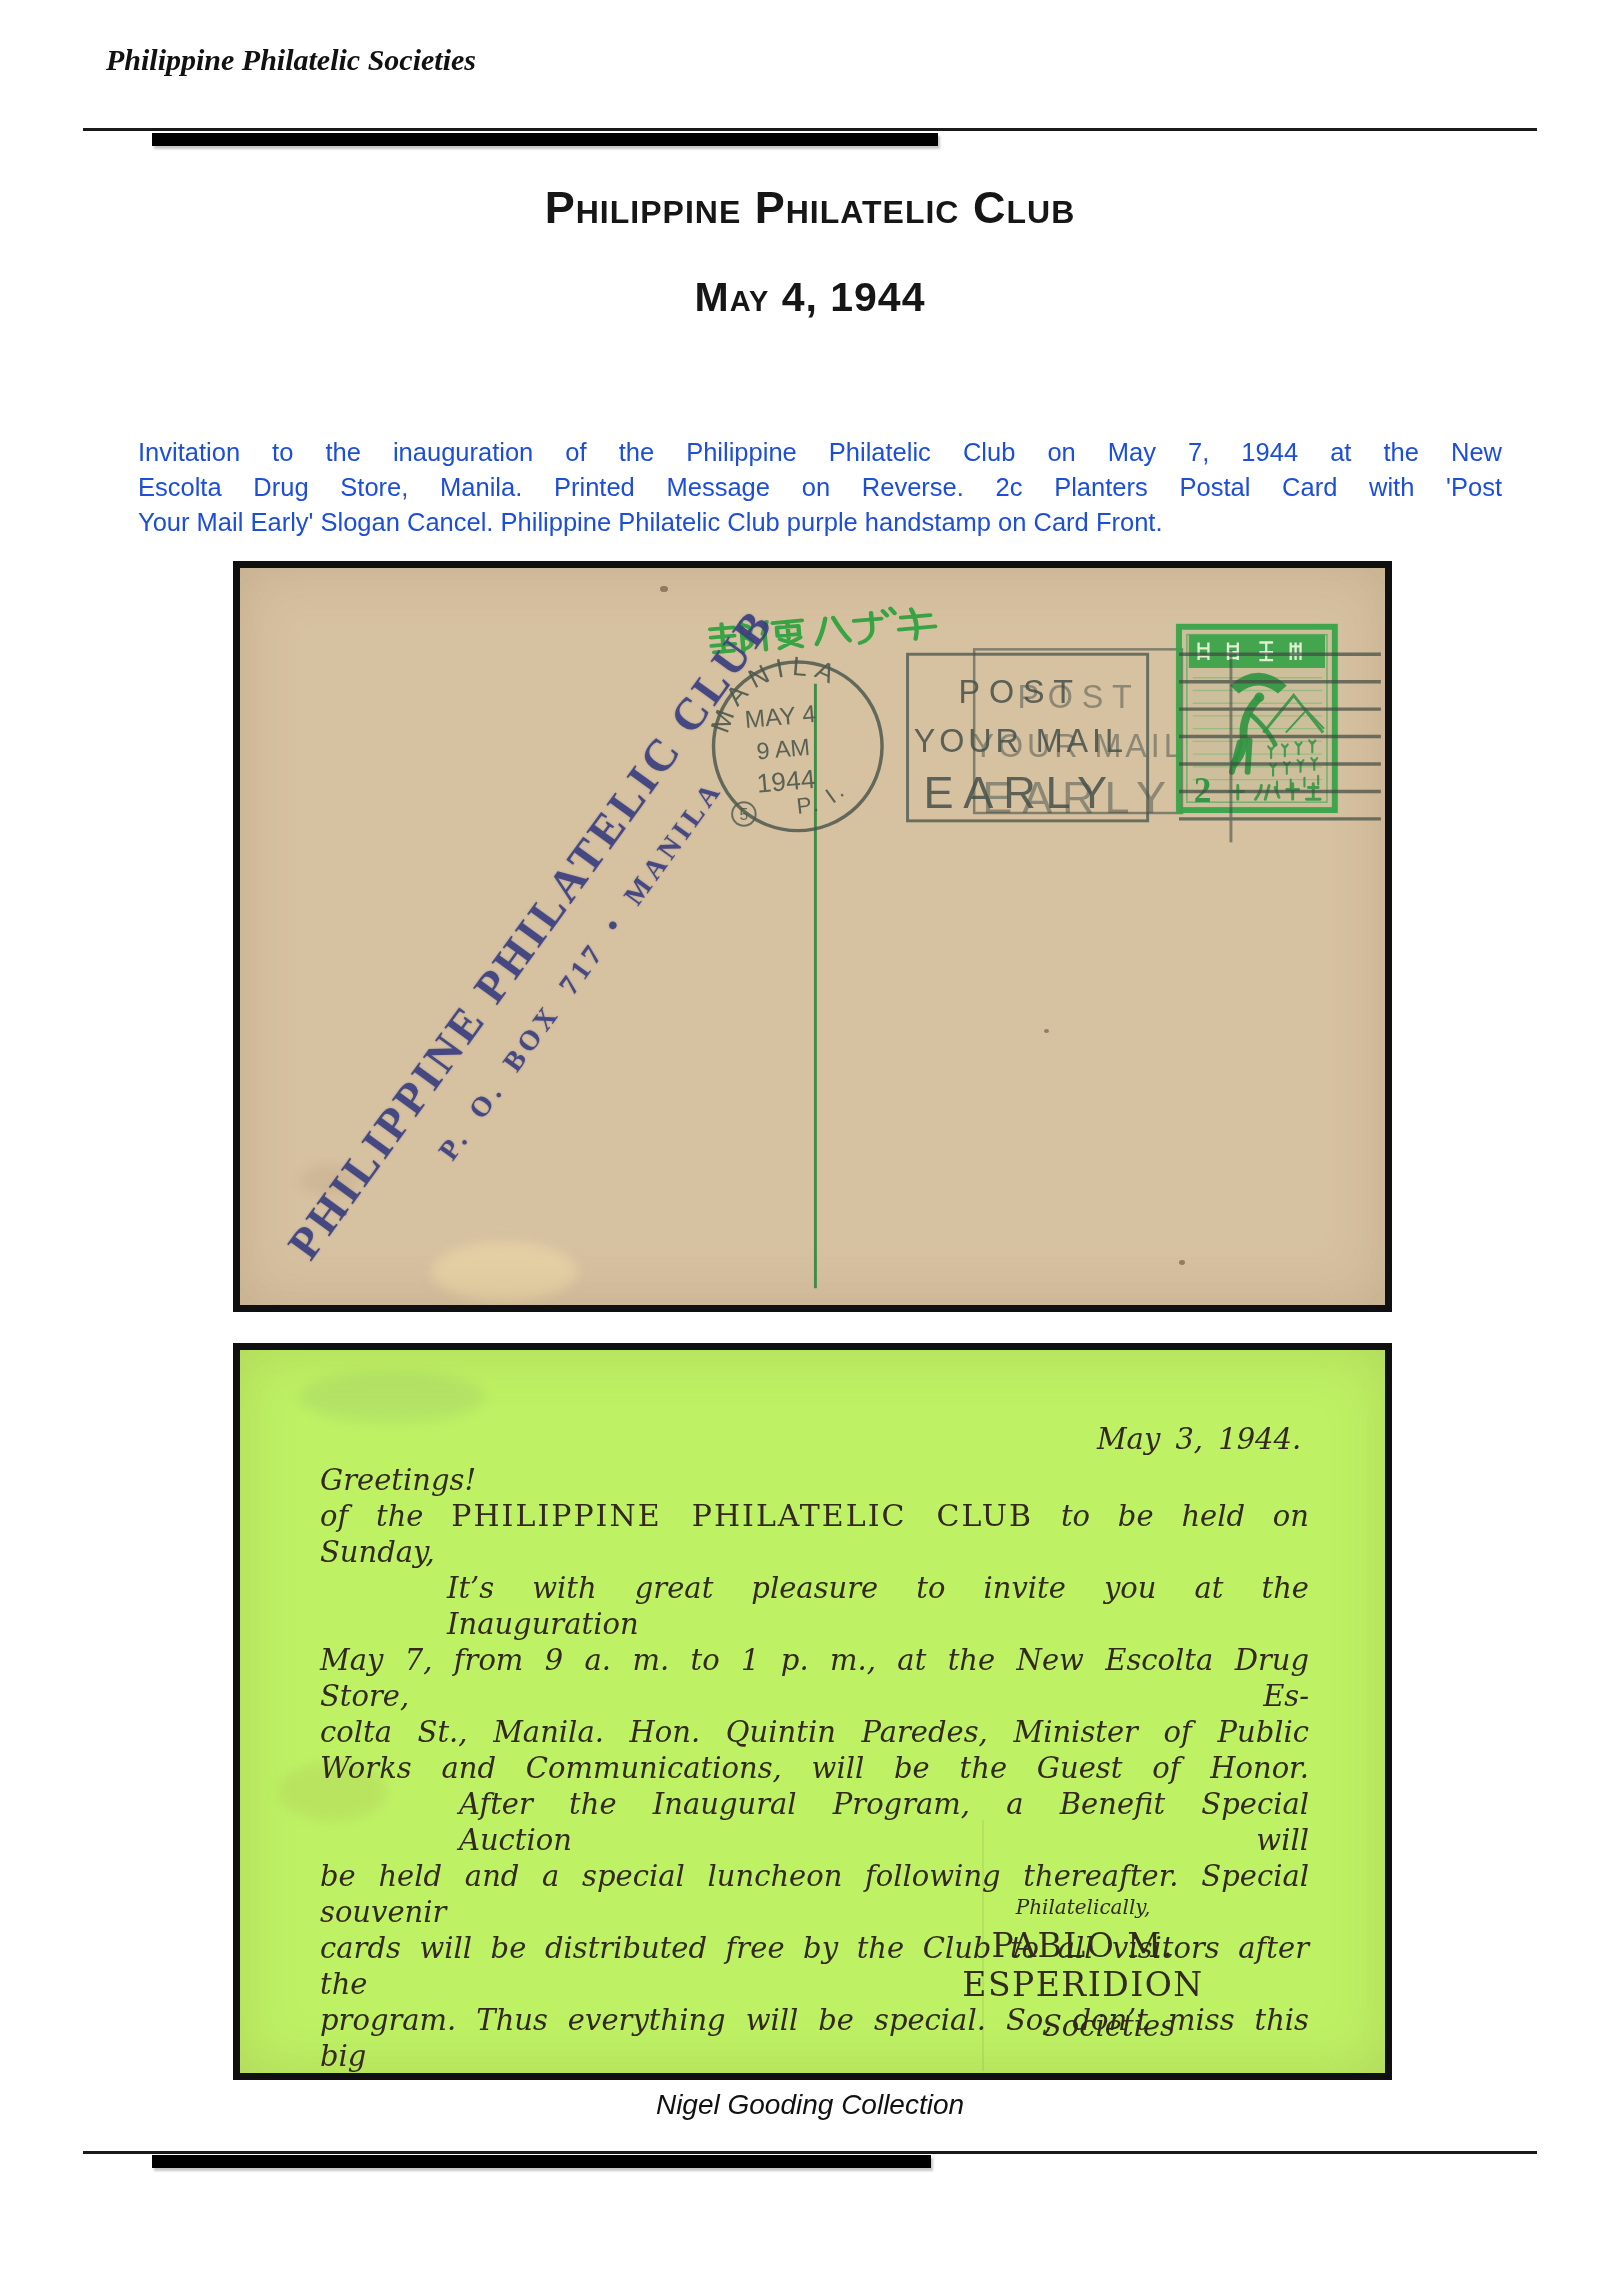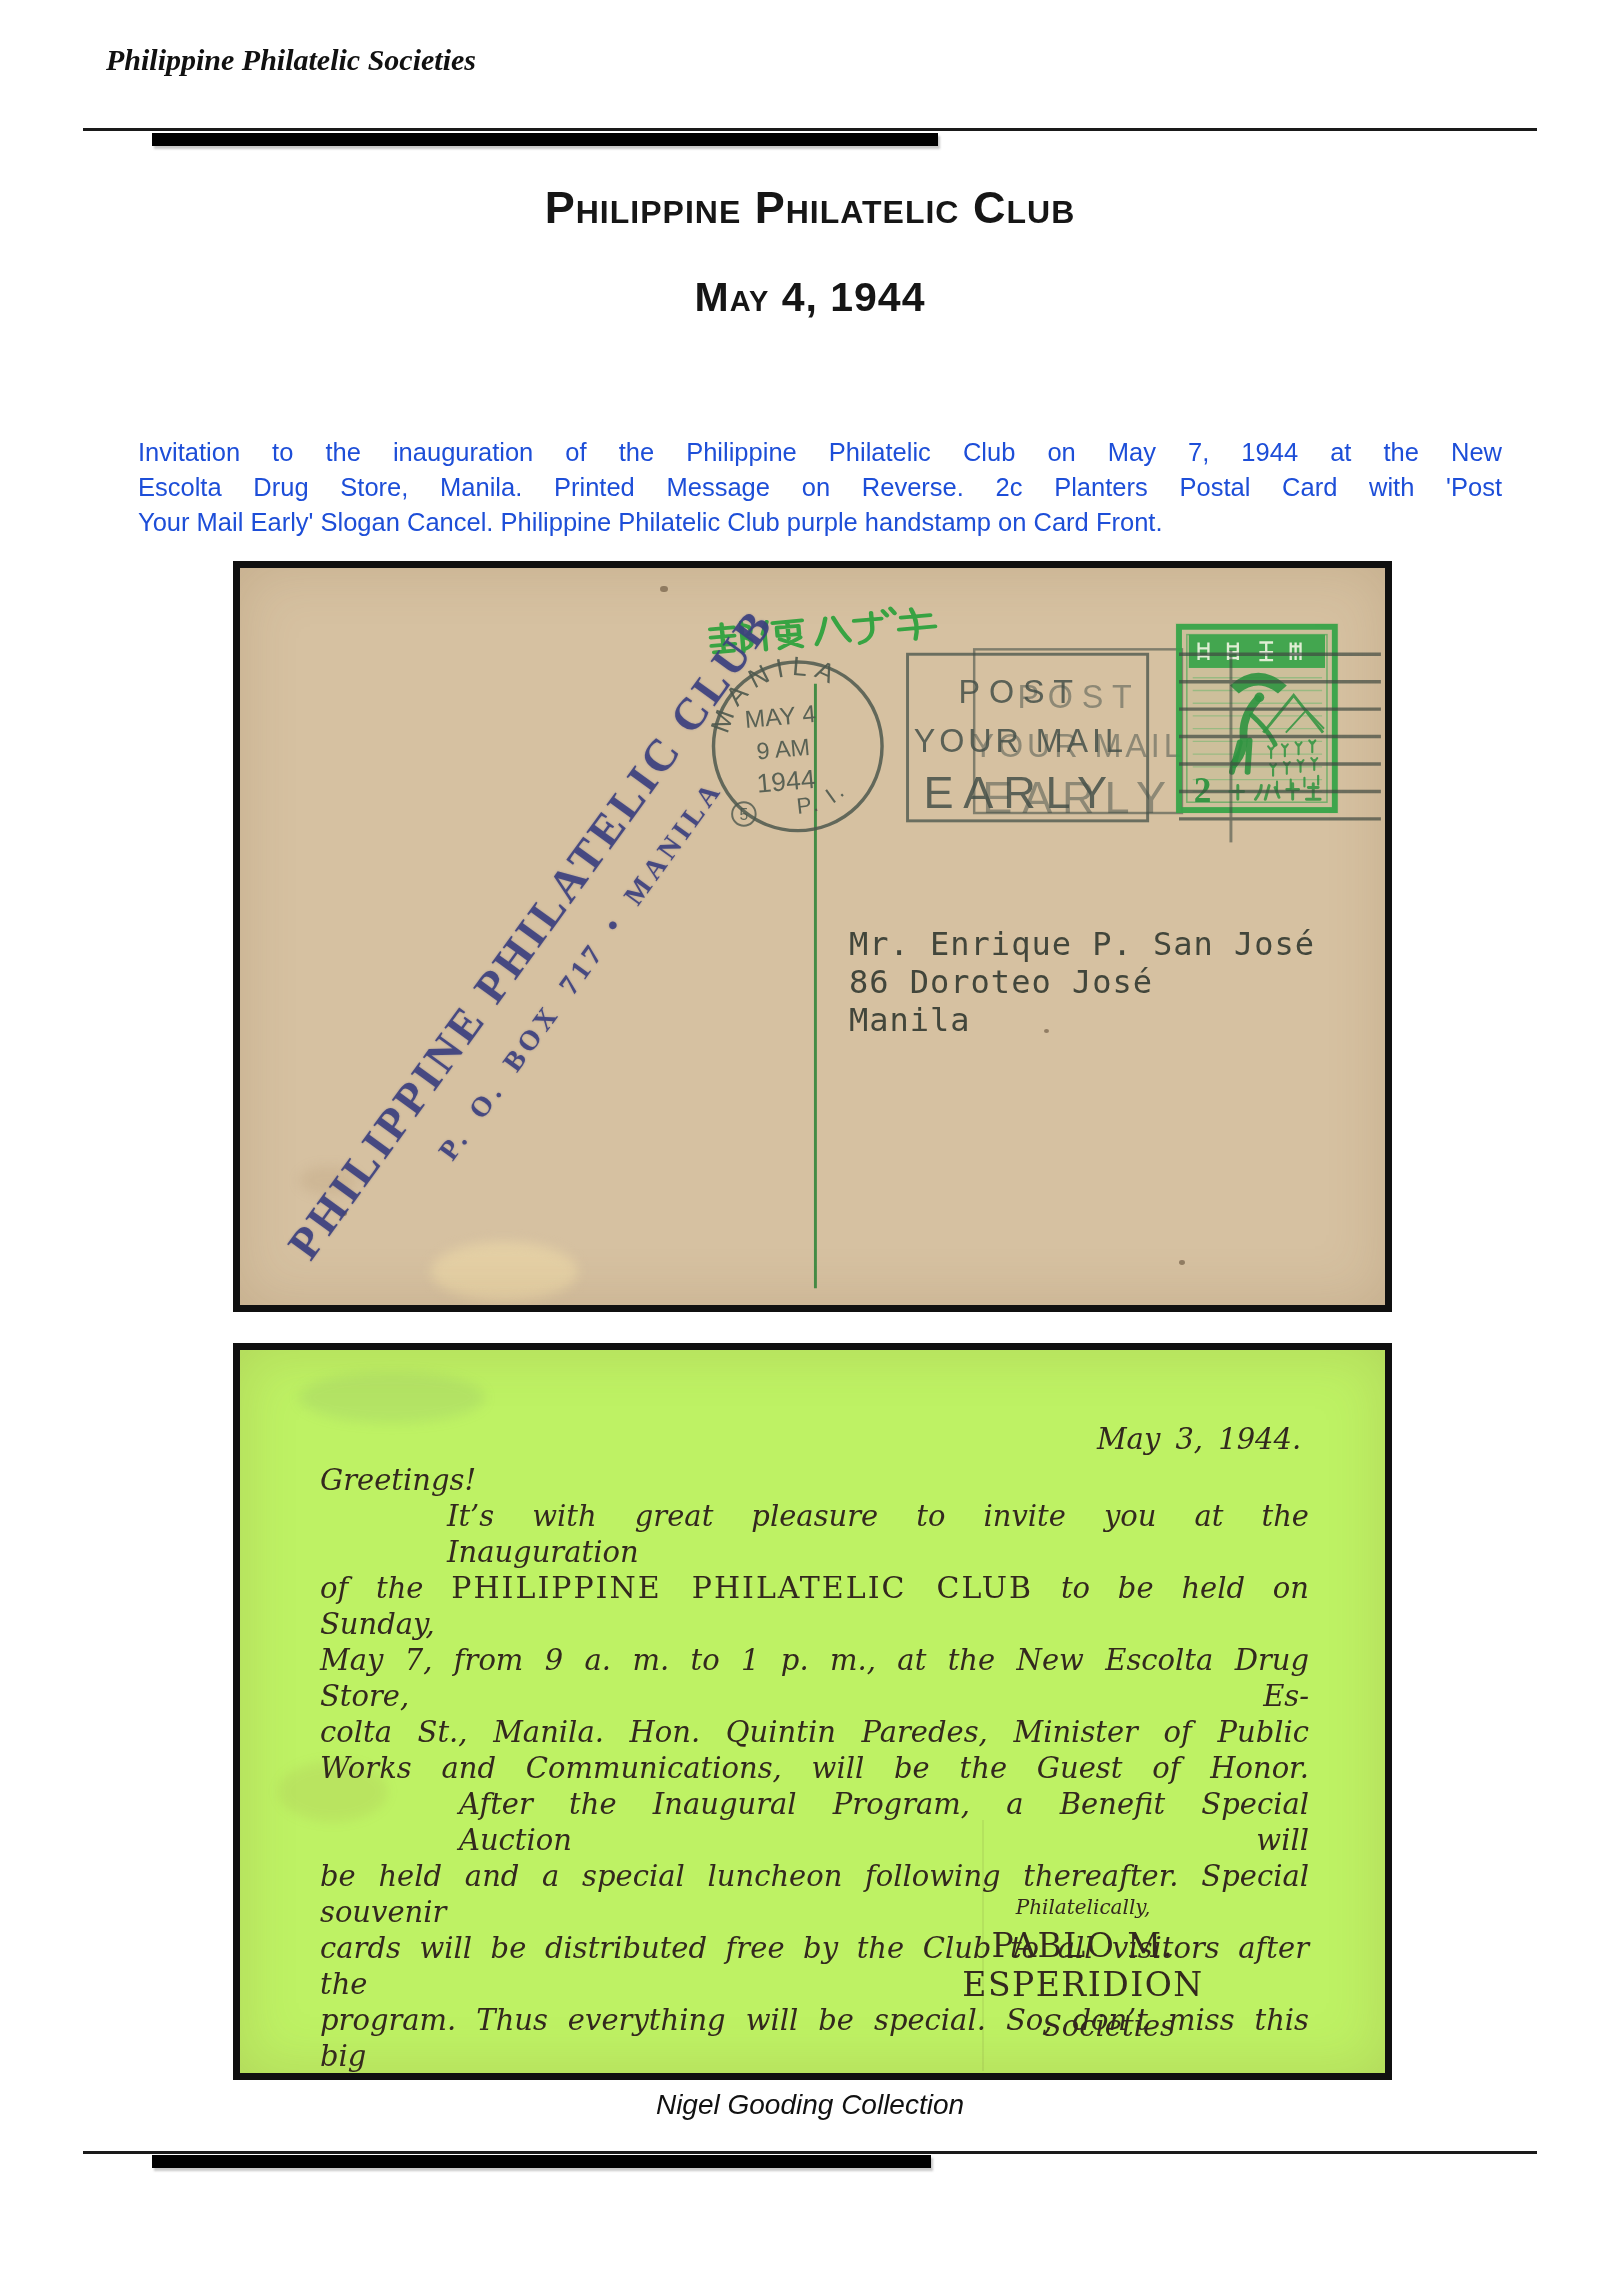--- a/index.html
+++ b/index.html
@@ -211,40 +211,35 @@
           <line x1="958" y1="256" x2="1164" y2="256"></line>
           <line x1="1011" y1="84" x2="1011" y2="280" stroke-width="3" opacity="0.8"></line>
         </g>
       </svg>
 
       <div class="handstamp">
         <div class="hs1">PHILIPPINE PHILATELIC CLUB</div>
         <div class="hs2">P. O. BOX 717 • MANILA</div>
       </div>
 
-      <div class="address">
-        <div>Mr. Enrique P. San José</div>
-        <div>86 Doroteo José</div>
-        <div>Manila</div>
-      </div>
     </div>
   </div>
 
   <div class="photo reverse">
     <div class="card-surface">
       <div class="stain" style="left:59px;top:21.6px;width:186px;height:51px;background:rgba(120,150,110,.14);"></div>
       <div class="stain" style="left:39px;top:412px;width:108px;height:59px;background:rgba(150,110,70,.10);"></div>
       <div class="crease"></div>
 
       <div class="msg">
         <div class="date">May 3, 1944.</div>
         <div class="greet">Greetings!</div>
         <div>
+          <div class="jl"><span>of the </span><span class="club">PHILIPPINE PHILATELIC CLUB</span><span> to be held on Sunday,</span></div>
           <div class="jl ind1">It’s with great pleasure to invite you at the Inauguration</div>
-          <div class="jl"><span>of the </span><span class="club">PHILIPPINE PHILATELIC CLUB</span><span> to be held on Sunday,</span></div>
           <div class="jl">May 7, from 9 a. m. to 1 p. m., at the New Escolta Drug Store, Es-</div>
           <div class="jl">colta St., Manila. Hon. Quintin Paredes, Minister of Public</div>
           <div class="jl">Works and Communications, will be the Guest of Honor.</div>
         </div>
         <div>
           <div class="jl ind2">After the Inaugural Program, a Benefit Special Auction will</div>
           <div class="jl">be held and a special luncheon following thereafter. Special souvenir</div>
           <div class="jl">cards will be distributed free by the Club to all visitors after the</div>
           <div class="jl">program. Thus everything will be special. So, don’t miss this big</div>
 

